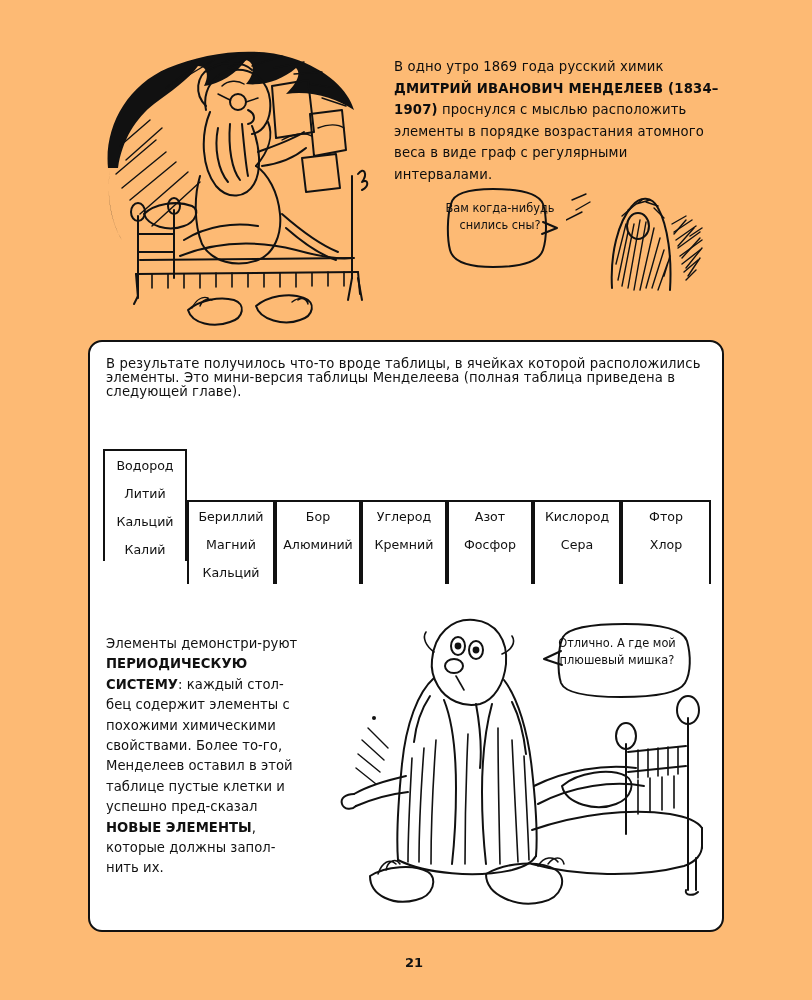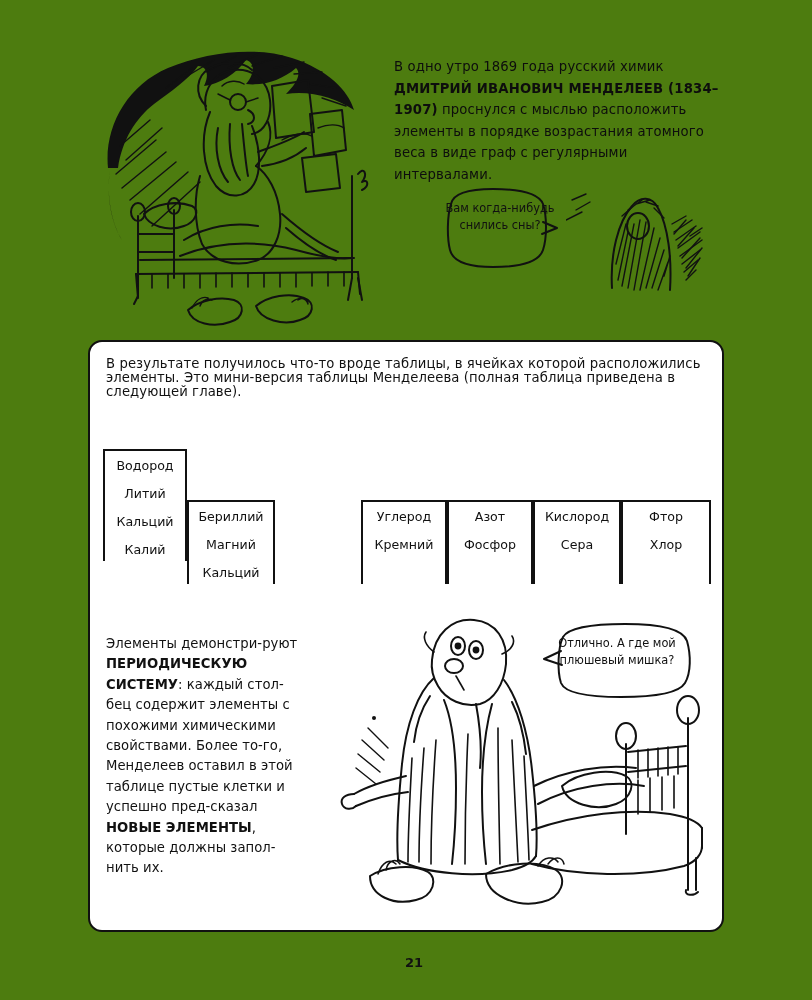--- a/index.html
+++ b/index.html
@@ -12,21 +12,21 @@
     height: 1000px;
     position: relative;
     font-family: "DejaVu Sans", "Liberation Sans", sans-serif;
     color: #111111;
     overflow: hidden;
   }
 
   .page {
     position: absolute;
     inset: 0;
-    background: #4d7c0f;
+    background: #fdba74;
     padding-left: 40px;
   }
 
   
   .top-illustration {
     position: absolute;
     left: 96px;
     top: 28px;
     width: 296px;
     height: 300px;
@@ -315,20 +315,25 @@
       <div class="cell">Кальций</div>
       <div class="cell">Калий</div>
     </div>
 
     <div class="col rest" style="left:84px;width:88px;">
       <div class="cell">Бериллий</div>
       <div class="cell">Магний</div>
       <div class="cell">Кальций</div>
     </div>
 
+    <div class="col rest" style="left:172px;width:86px;">
+      <div class="cell">Бор</div>
+      <div class="cell">Алюминий</div>
+      <div class="cell"></div>
+    </div>
 
     <div class="col rest" style="left:258px;width:86px;">
       <div class="cell">Углерод</div>
       <div class="cell">Кремний</div>
       <div class="cell"></div>
     </div>
 
     <div class="col rest" style="left:344px;width:86px;">
       <div class="cell">Азот</div>
       <div class="cell">Фосфор</div>

